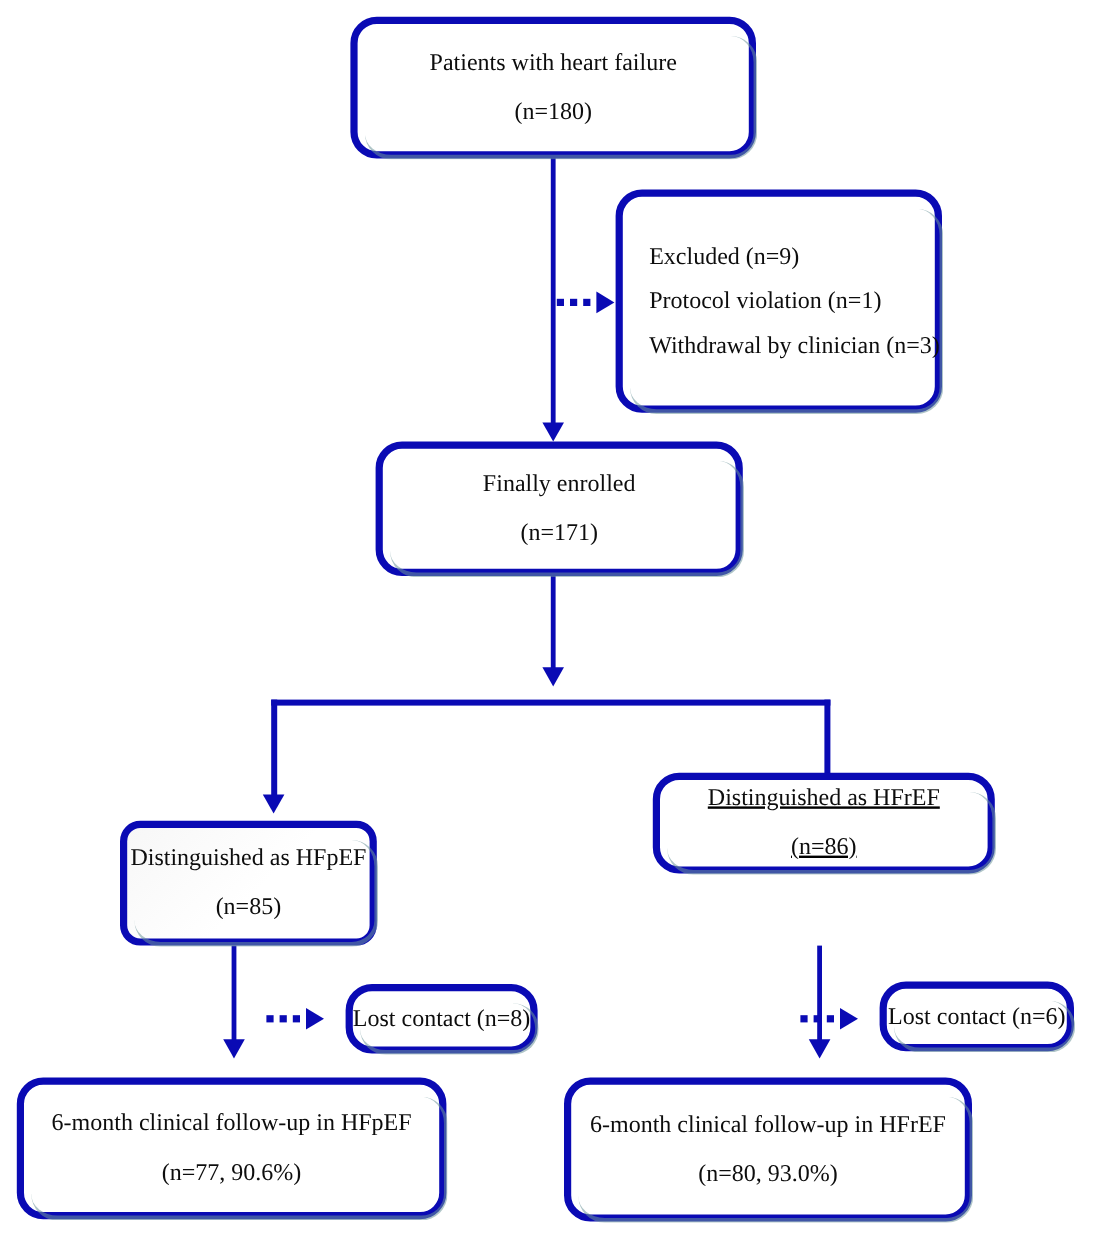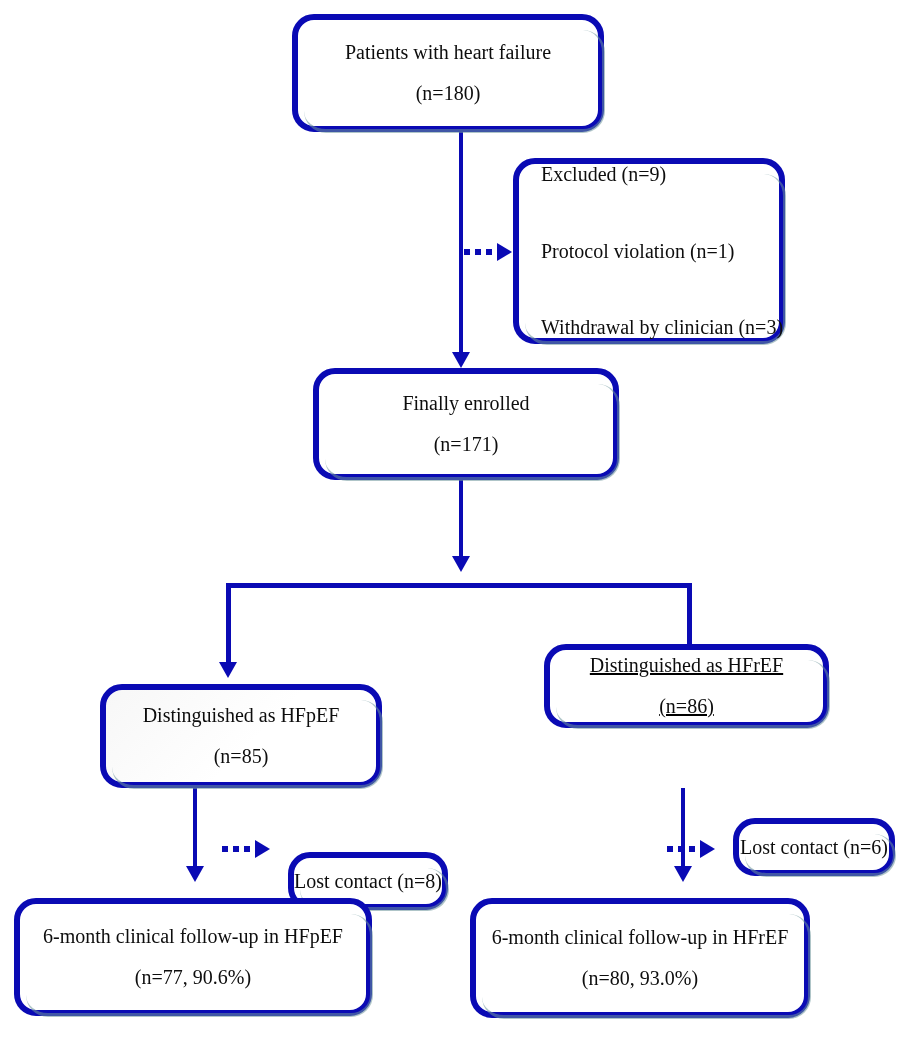--- a/index.html
+++ b/index.html
@@ -60,27 +60,27 @@
     align-items: flex-start;
     justify-content: center;
     padding-left: 22px;
   }
   .node.left-align .node-line { text-align: left; }
   .node.left-align .node-line + .node-line { margin-top: 16px; }
 
   .node.single .node-line { font-size: 20px; }
 
   
-  #box-heart-failure   { left: 292px; top: 14px;  width: 312px; height: 118px; }
-  #box-excluded        { left: 513px; top: 158px; width: 272px; height: 186px; justify-content: space-between; }
+  #box-heart-failure   { left: 292px; top: 14px;  width: 338px; height: 118px; }
+  #box-excluded        { left: 513px; top: 158px; width: 272px; height: 186px; }
   #box-enrolled        { left: 313px; top: 368px; width: 306px; height: 112px; }
-  #box-hfpef           { left: 100px; top: 684px; width: 282px; height: 104px;
-                         background: linear-gradient(135deg,#f7f7f7 0%,#ffffff 55%); }
+  #box-hfpef           { left: 100px; top: 684px; width: 214px; height: 104px;
+                         background: linear-gradient(135deg,#f7f7f7 0%,#ffffff 55%); border-radius: 17px; }
   #box-hfref           { left: 544px; top: 644px; width: 285px; height: 84px; text-decoration: underline; }
-  #box-lost-left       { left: 288px; top: 852px; width: 160px; height: 58px; }
+  #box-lost-left       { left: 288px; top: 820px; width: 160px; height: 58px; }
   #box-lost-right      { left: 733px; top: 818px; width: 162px; height: 58px; }
   #box-followup-left   { left: 14px;  top: 898px; width: 358px; height: 118px; }
   #box-followup-right  { left: 470px; top: 898px; width: 340px; height: 120px; }
 
   
   .vline {
     position: absolute;
     width: 4px;
     background: #0A0AB4;
     z-index: 1;

